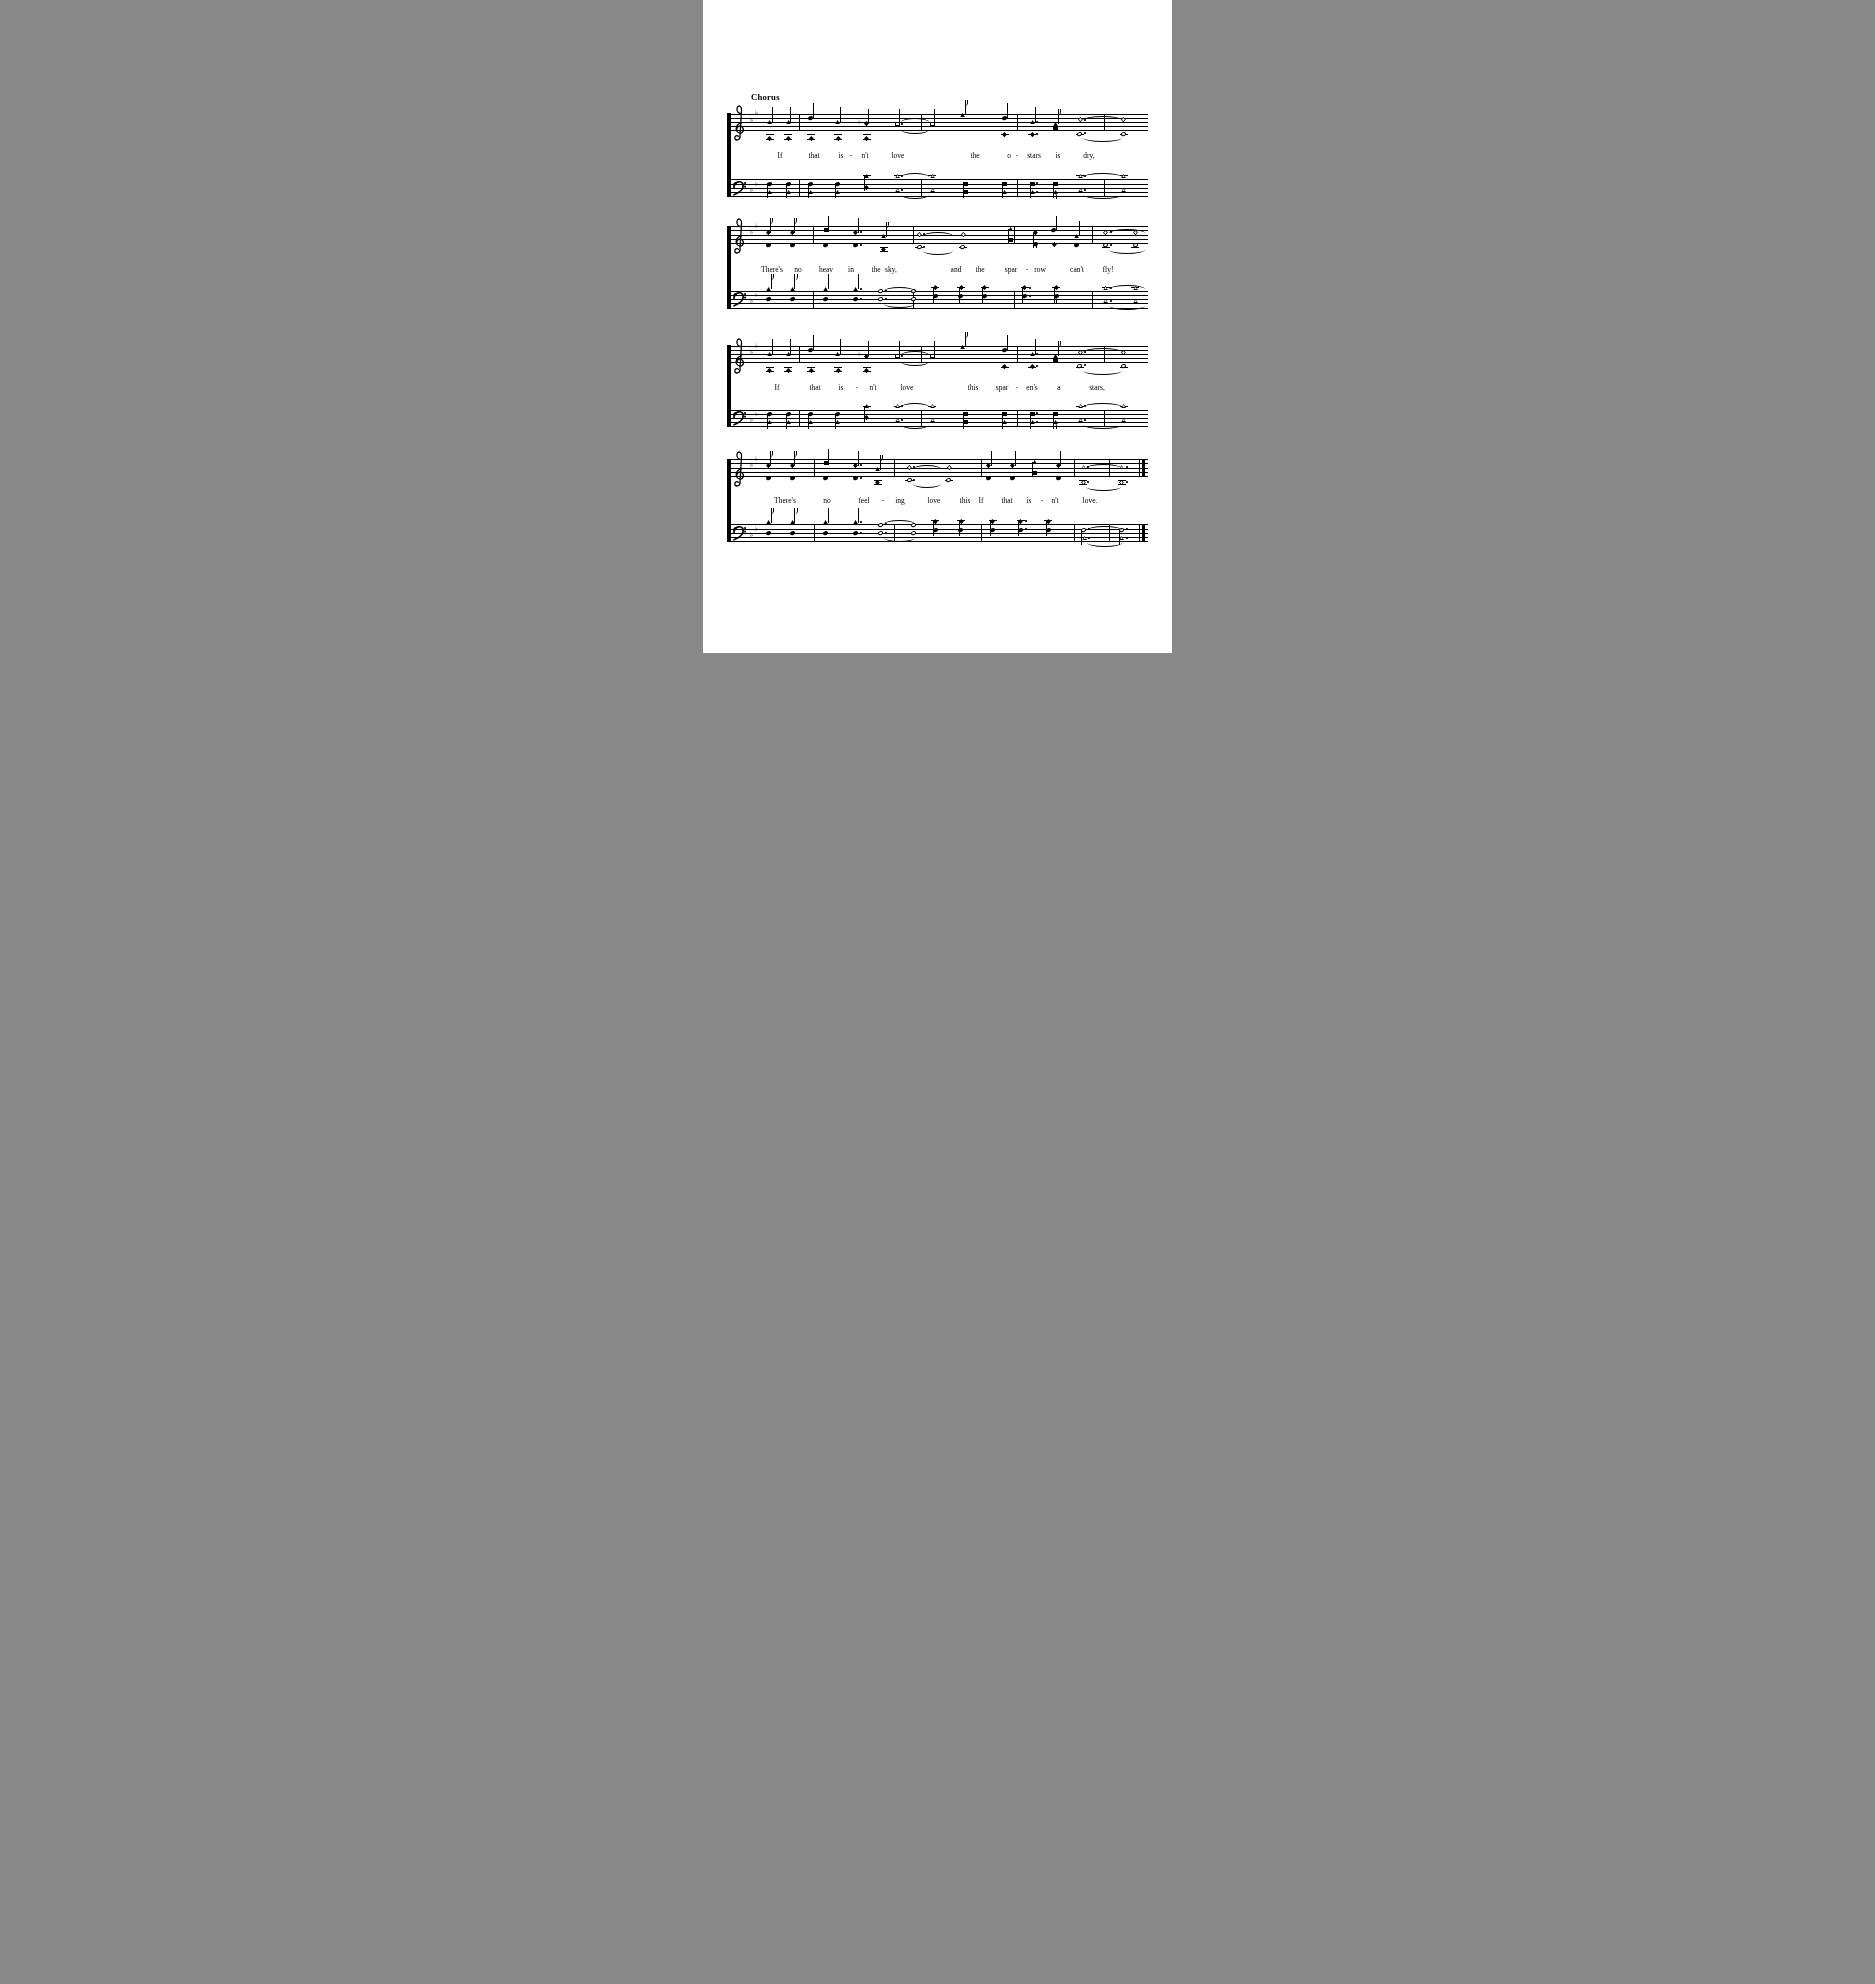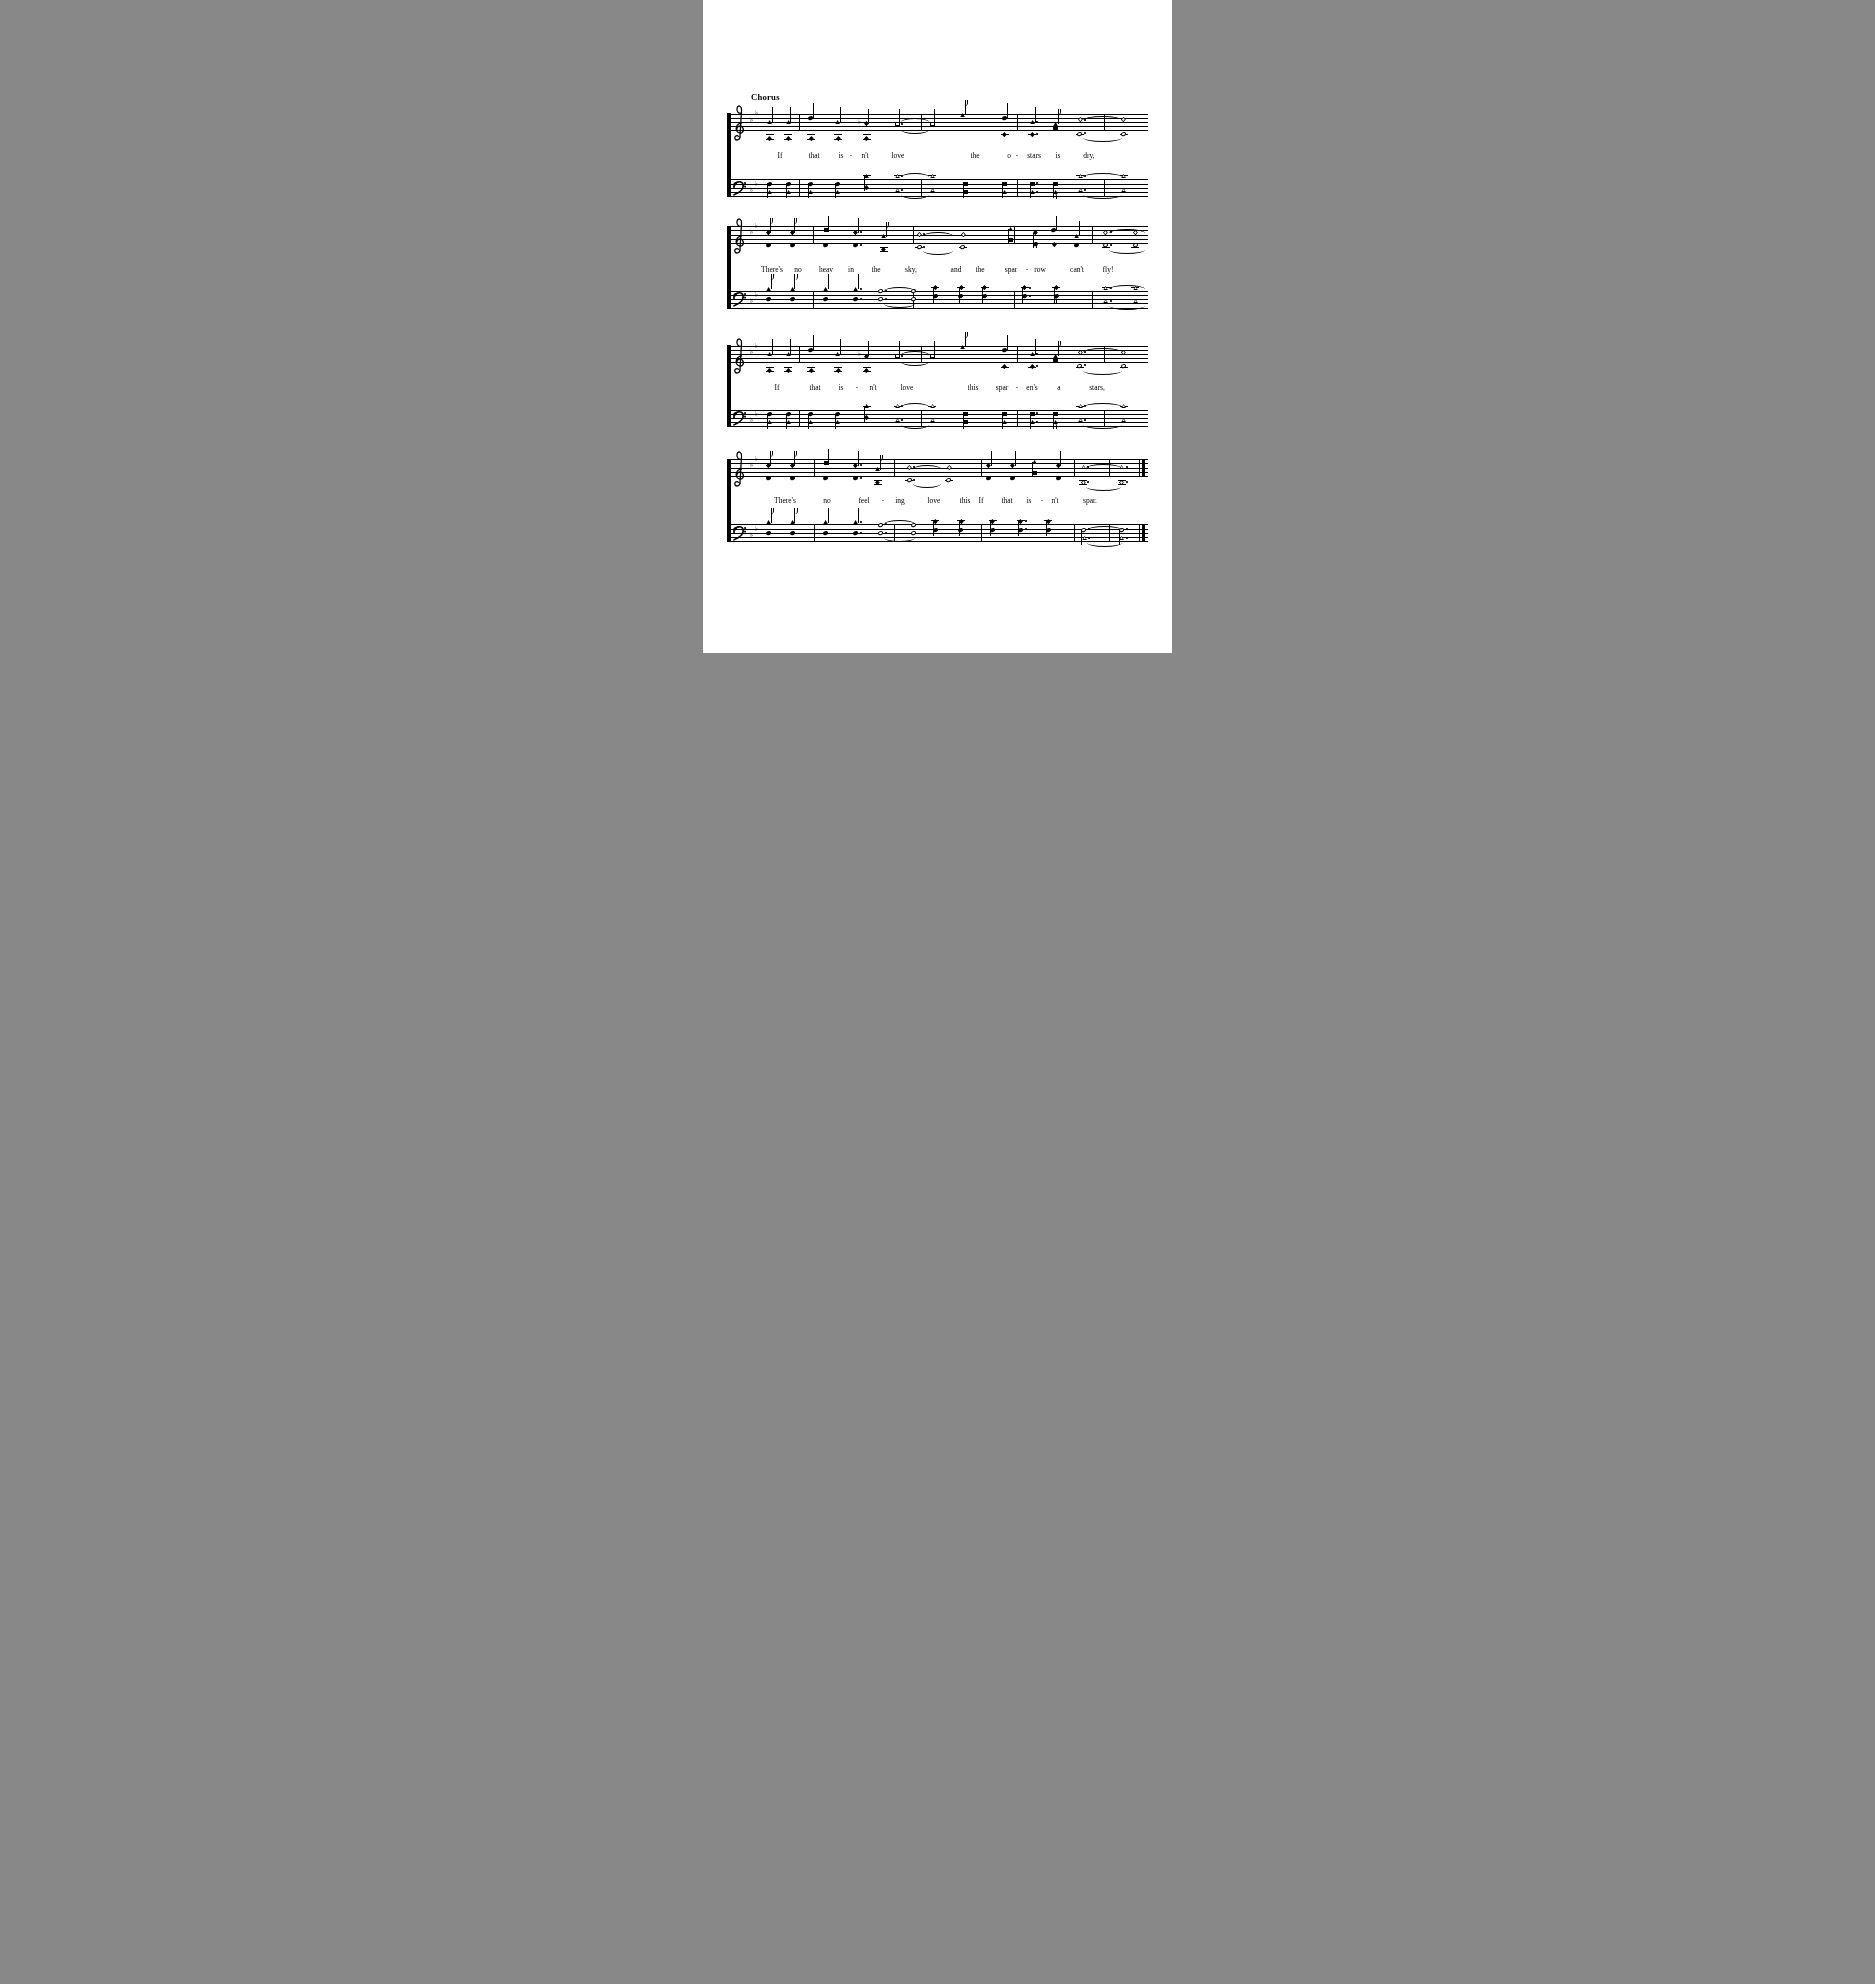--- a/index.html
+++ b/index.html
@@ -388,21 +388,21 @@
       <div class="tie down" style="left: 406px; top: 249px; width: 36px;"></div>
       <div class="tie up" style="left: 181px; top: 287px; width: 31px;"></div>
       <div class="tie down" style="left: 181px; top: 303px; width: 31px;"></div>
       <div class="tie up" style="left: 406px; top: 285px; width: 36px;"></div>
       <div class="tie down" style="left: 406px; top: 305px; width: 36px;"></div>
       <div class="lyric" style="left: 69px; top: 265px;">There's</div>
       <div class="lyric" style="left: 95px; top: 265px;">no</div>
       <div class="lyric" style="left: 123px; top: 265px;">heav</div>
       <div class="lyric" style="left: 148px; top: 265px;">in</div>
       <div class="lyric" style="left: 173px; top: 265px;">the</div>
-      <div class="lyric" style="left: 208px; top: 265px;">sky,</div>
+      <div class="lyric" style="left: 188px; top: 265px;">sky,</div>
       <div class="lyric" style="left: 253px; top: 265px;">and</div>
       <div class="lyric" style="left: 277px; top: 265px;">the</div>
       <div class="lyric" style="left: 308px; top: 265px;">spar</div>
       <div class="lyric" style="left: 324px; top: 265px;">-</div>
       <div class="lyric" style="left: 337px; top: 265px;">row</div>
       <div class="lyric" style="left: 374px; top: 265px;">can't</div>
       <div class="lyric" style="left: 405px; top: 265px;">fly!</div>
       <div class="sysbracket" style="left: 24px; top: 345px; height: 82px;"></div>
       <div class="barline" style="left: 26.6px; top: 345px; height: 82px;"></div>
       <div class="staffline" style="left: 26.6px; top: 346px; width: 418px;"></div>
@@ -759,16 +759,16 @@
       <div class="lyric" style="left: 161px; top: 496px;">feel</div>
       <div class="lyric" style="left: 180px; top: 496px;">-</div>
       <div class="lyric" style="left: 197px; top: 496px;">ing</div>
       <div class="lyric" style="left: 231px; top: 496px;">love</div>
       <div class="lyric" style="left: 262px; top: 496px;">this</div>
       <div class="lyric" style="left: 278px; top: 496px;">If</div>
       <div class="lyric" style="left: 304px; top: 496px;">that</div>
       <div class="lyric" style="left: 326px; top: 496px;">is</div>
       <div class="lyric" style="left: 339px; top: 496px;">-</div>
       <div class="lyric" style="left: 352px; top: 496px;">n't</div>
-      <div class="lyric" style="left: 387px; top: 496px;">spar.</div>
+      <div class="lyric" style="left: 387px; top: 496px;">love.</div>
     </div>
 </div>
 
 
 </body></html>

